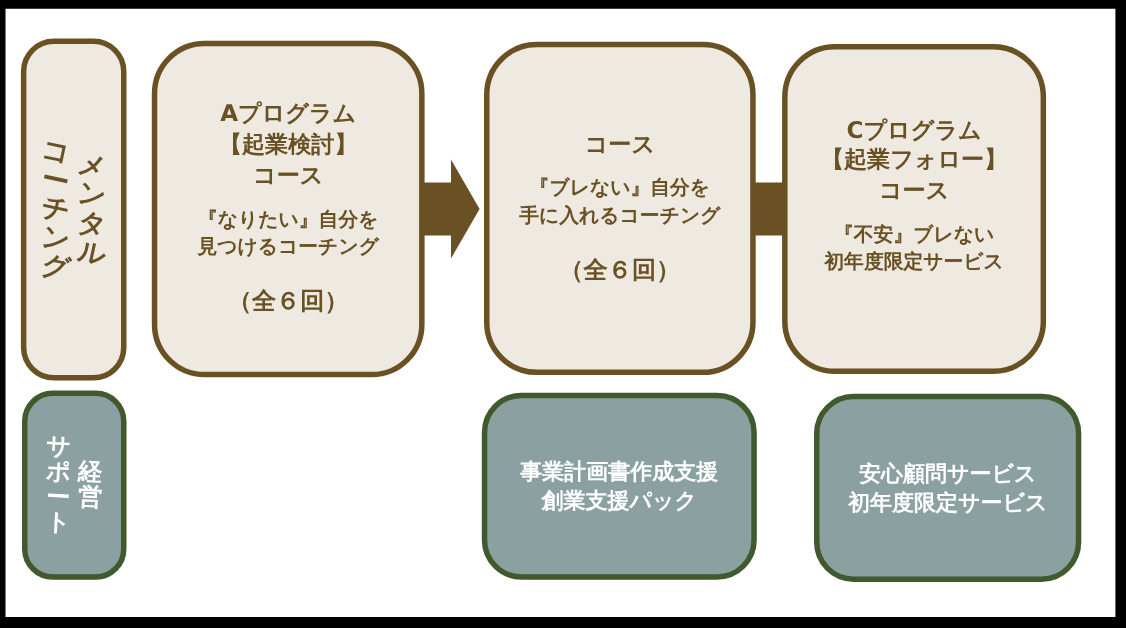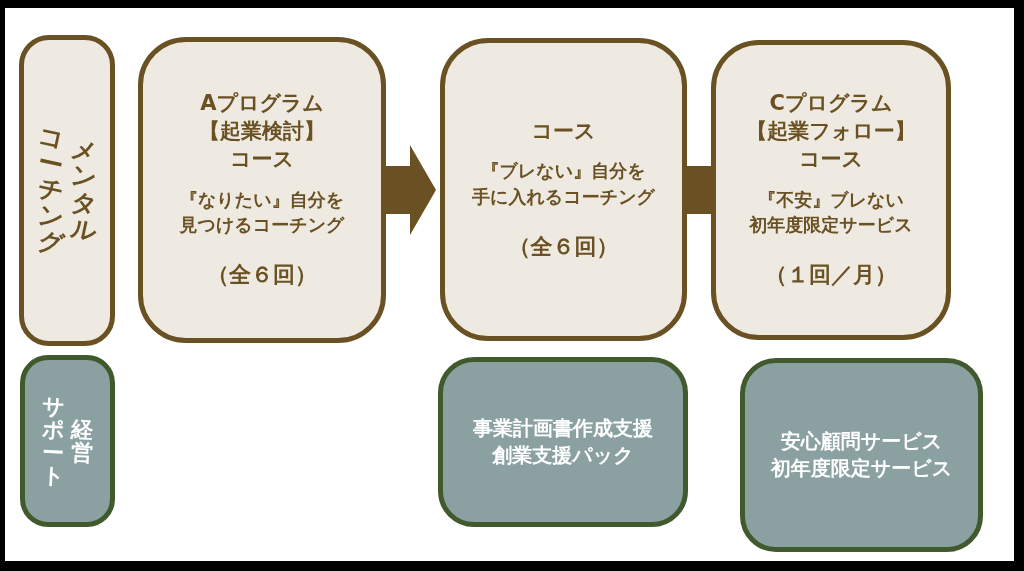--- a/index.html
+++ b/index.html
@@ -159,21 +159,20 @@
   <div class="box beige-box program-box" style="left:711px;top:40px;width:240px;height:300px;">
     <div class="p-title">
       <div>Cプログラム</div>
       <div>【起業フォロー】</div>
       <div>コース</div>
     </div>
     <div class="p-sub">
       <div>『不安』ブレない</div>
       <div>初年度限定サービス</div>
     </div>
-    <div class="p-note">（１回／月）</div>
   </div>
 
   <div class="box teal-box vbox keiei" style="left:20px;top:355px;width:95px;height:172px;border-radius:28px;">
     <div class="vcols">
       <div class="vcol">
           <span class="vchar">経</span>
           <span class="vchar">営</span>
         </div>
       <div class="vcol">
           <span class="vchar">サ</span>
@@ -182,18 +181,18 @@
           <span class="vchar">ト</span>
         </div>
     </div>
   </div>
 
   <div class="box teal-box support-box" style="left:438px;top:357px;width:250px;height:170px;">
     <div>事業計画書作成支援</div>
     <div>創業支援パック</div>
   </div>
 
-  <div class="box teal-box support-box" style="left:740px;top:358px;width:243px;height:194px;">
+  <div class="box teal-box support-box" style="left:740px;top:358px;width:243px;height:171px;">
     <div>安心顧問サービス</div>
     <div>初年度限定サービス</div>
   </div>
 
 </div>
 
 </body></html>

